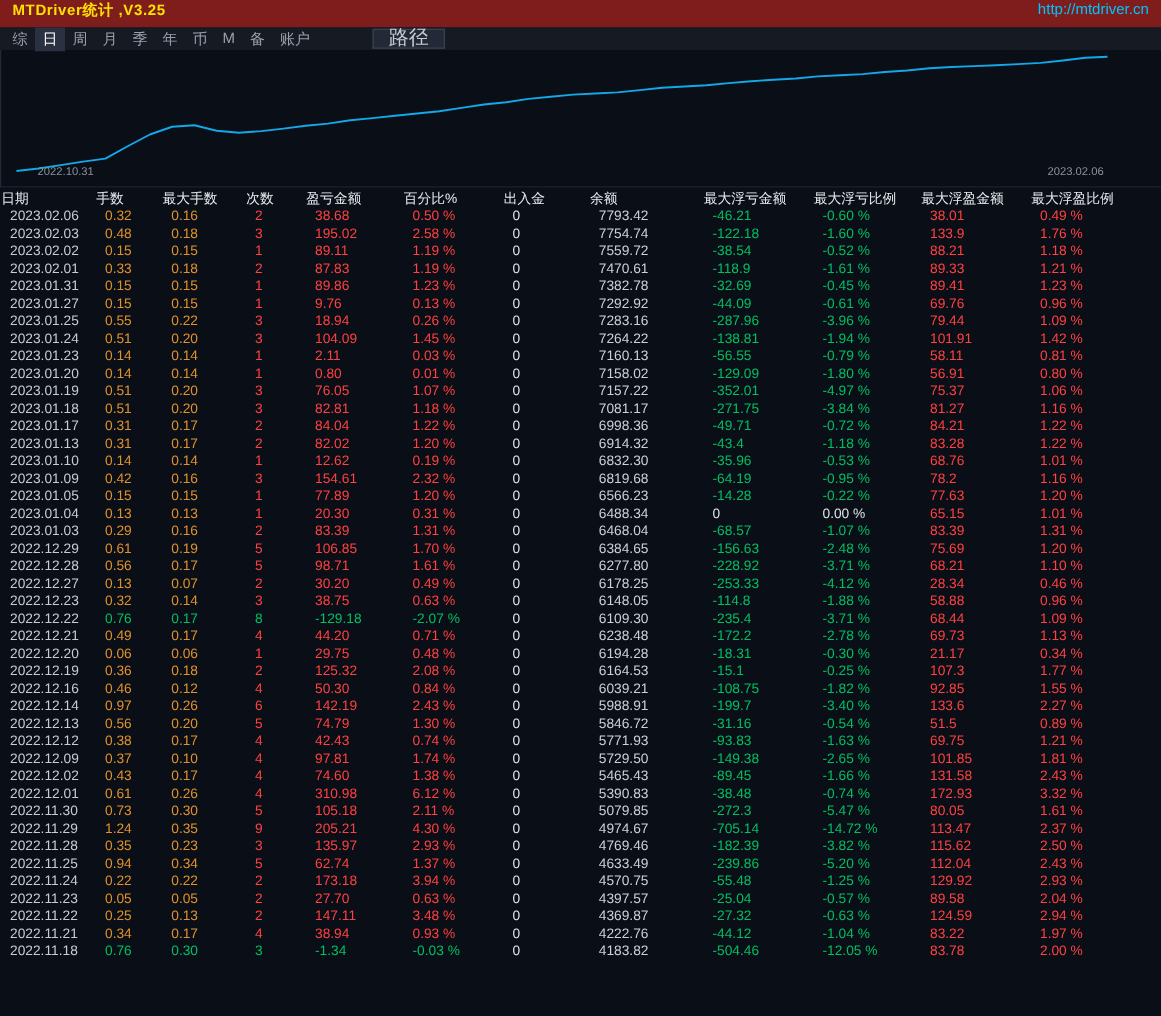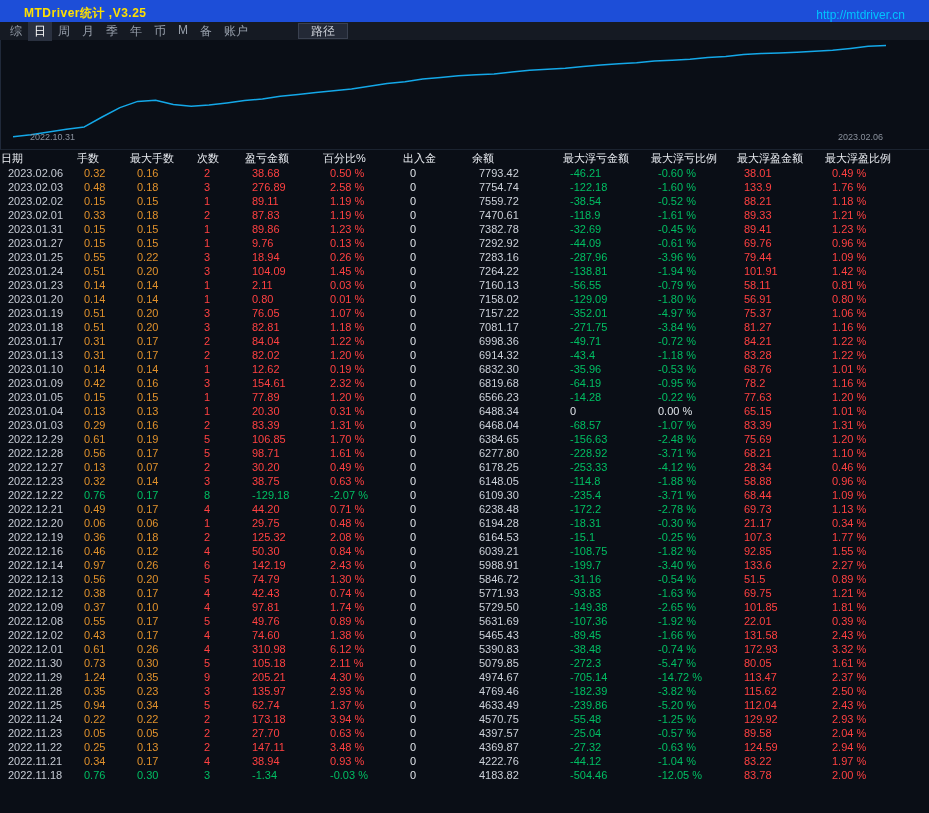--- a/index.html
+++ b/index.html
@@ -3,37 +3,37 @@
 <meta charset="utf-8">
 <style>
   * { margin:0; padding:0; box-sizing:border-box; }
   html,body {
     width:929px; height:813px; overflow:hidden;
     background:#0a0e16;
     font-family:"Liberation Sans", sans-serif;
   }
   
   .titlebar {
-    height:22px; background:#1d4ed8;
-    display:flex; justify-content:space-between; align-items:flex-end;
-    padding:0 24px;
+    height:22px; background:#7f1d1d;
+    display:flex; justify-content:space-between; align-items:flex-start;
+    padding:0 10px;
   }
   .app-title { color:#ffe000; font-size:12px; font-weight:bold; letter-spacing:0.5px; }
   .url { color:#00c4ff; font-size:12px; text-decoration:none; cursor:pointer; }
   
   .menubar {
     height:18px; background:#151a23;
     display:flex; align-items:center;
     padding-left:4px; font-size:12px; color:#98a0ac;
   }
   .menu-item { padding:1px 6px; cursor:pointer; white-space:nowrap; }
   .menu-item.active { color:#ffffff; background:#2a3140; }
   .path-btn {
     margin-left:44px; background:#232936; color:#c8ccd4;
-    border:1px solid #3a4150; padding:0 12px; font-size:12px;
+    border:1px solid #3a4150; padding:0 12px; font-size:16px;
     height:16px; line-height:14px; cursor:pointer;
   }
   
   .chart-area {
     position:relative; height:110px;
     border-left:1px solid #20293a;
     border-bottom:1px solid #1b2330;
   }
   #chart-svg { position:absolute; left:12px; top:2px; }
   .axis-label { position:absolute; font-size:9px; color:#8a919d; top:92px;margin-left:19px; }
@@ -129,21 +129,21 @@
         <td class="c-green">-46.21</td>
         <td class="c-green">-0.60 %</td>
         <td class="c-red">38.01</td>
         <td class="c-red">0.49 %</td>
       </tr>
       <tr>
         <td class="c-date">2023.02.03</td>
         <td class="c-orange">0.48</td>
         <td class="c-orange">0.18</td>
         <td class="c-red">3</td>
-        <td class="c-red">276.89</td>
+        <td class="c-red">195.02</td>
         <td class="c-red">2.58 %</td>
         <td class="c-white">0</td>
         <td class="c-bal">7754.74</td>
         <td class="c-green">-122.18</td>
         <td class="c-green">-1.60 %</td>
         <td class="c-red">133.9</td>
         <td class="c-red">1.76 %</td>
       </tr>
       <tr>
         <td class="c-date">2023.02.02</td>
@@ -559,34 +559,20 @@
         <td class="c-red">97.81</td>
         <td class="c-red">1.74 %</td>
         <td class="c-white">0</td>
         <td class="c-bal">5729.50</td>
         <td class="c-green">-149.38</td>
         <td class="c-green">-2.65 %</td>
         <td class="c-red">101.85</td>
         <td class="c-red">1.81 %</td>
       </tr>
       <tr>
-        <td class="c-date">2022.12.08</td>
-        <td class="c-orange">0.55</td>
-        <td class="c-orange">0.17</td>
-        <td class="c-red">5</td>
-        <td class="c-red">49.76</td>
-        <td class="c-red">0.89 %</td>
-        <td class="c-white">0</td>
-        <td class="c-bal">5631.69</td>
-        <td class="c-green">-107.36</td>
-        <td class="c-green">-1.92 %</td>
-        <td class="c-red">22.01</td>
-        <td class="c-red">0.39 %</td>
-      </tr>
-      <tr>
         <td class="c-date">2022.12.02</td>
         <td class="c-orange">0.43</td>
         <td class="c-orange">0.17</td>
         <td class="c-red">4</td>
         <td class="c-red">74.60</td>
         <td class="c-red">1.38 %</td>
         <td class="c-white">0</td>
         <td class="c-bal">5465.43</td>
         <td class="c-green">-89.45</td>
         <td class="c-green">-1.66 %</td>

